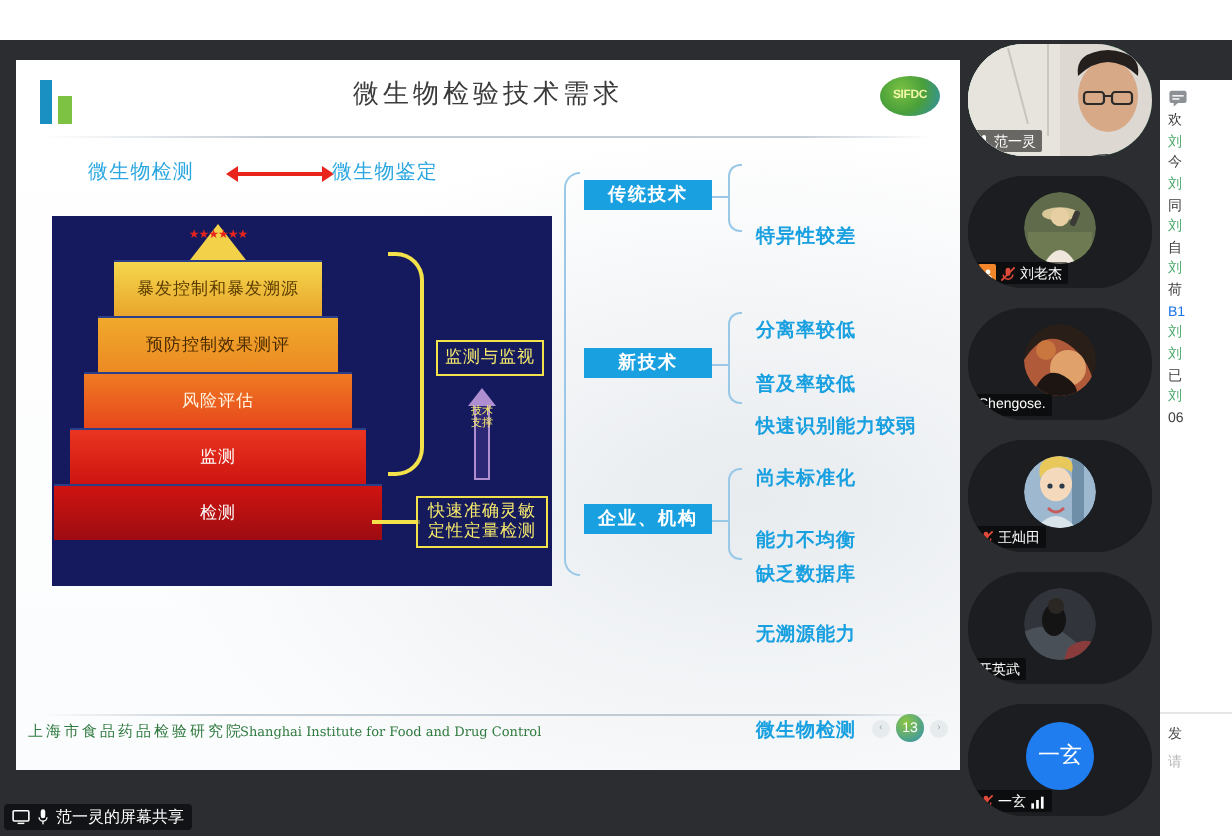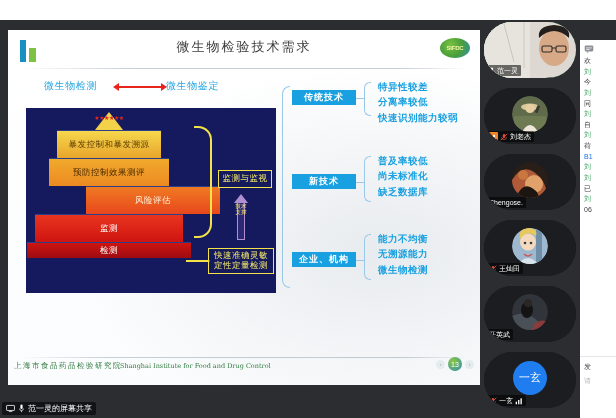--- a/index.html
+++ b/index.html
@@ -84,23 +84,23 @@
     border-top: 1px solid #2a3e8a; }
   .pyr .cap {
     position: absolute; left: 50%; top: 0; transform: translateX(-50%);
     width: 0; height: 0; border-left: 14px solid transparent;
     border-right: 14px solid transparent; border-bottom: 18px solid #f3d24a;
   }
   .pyr .stars { position: absolute; left: 50%; top: 2px; transform: translateX(-50%);
     font-size: 6px; color: #e8241d; letter-spacing: -.5px; }
   .pyr .l1 { top: 18px;  width: 104px; height: 28px; background: linear-gradient(180deg,#f5d74d,#e9a52b); color:#5a3c00; }
   .pyr .l2 { top: 46px;  width: 120px; height: 28px; background: linear-gradient(180deg,#f0a92c,#ec8a22); color:#4a2a00; }
-  .pyr .l3 { top: 74px;  width: 134px; height: 28px; background: linear-gradient(180deg,#ef7a23,#e8471c); color:#fff3dd;margin-left:44px; }
+  .pyr .l3 { top: 74px;  width: 134px; height: 28px; background: linear-gradient(180deg,#ef7a23,#e8471c); color:#fff3dd; }
   .pyr .l4 { top: 102px; width: 148px; height: 28px; background: linear-gradient(180deg,#e93520,#cf1410); color:#ffffff; }
-  .pyr .l5 { top: 130px; width: 164px; height: 16px; background: linear-gradient(180deg,#cf1410,#9d0c12); color:#ffffff; }
+  .pyr .l5 { top: 130px; width: 164px; height: 28px; background: linear-gradient(180deg,#cf1410,#9d0c12); color:#ffffff; }
 
   .brace-y { position: absolute; left: 168px; top: 18px; width: 18px; height: 112px;
     border: 2px solid #f3e24a; border-left: none; border-radius: 0 14px 14px 0; }
   .ybox {
     position: absolute; border: 1.5px solid #f3e24a; color: #f7ea6b;
     font-size: 8.5px; text-align: left; letter-spacing: .5px;
     display: flex; flex-direction: column; align-items: center; justify-content: center;
     line-height: 1.15; background: rgba(21,26,94,.6);
   }
   .ybox.b-top { left: 192px; top: 62px; width: 54px; height: 18px; }
@@ -135,21 +135,21 @@
     border: 1px solid #9ac9e8; border-right: none; border-radius: 6px 0 0 6px; }
   .grp.g1 .mini-brace { top: 0;  height: 34px; }
   .grp.g2 .mini-brace { top: 0;  height: 46px; }
   .grp.g3 .mini-brace { top: 0;  height: 46px; }
   .tick { position: absolute; left: 64px; width: 8px; height: 1px; background: #9ac9e8; }
   .grp.g1 .tick { top: 16px; }
   .grp.g2 .tick { top: 26px; }
   .grp.g3 .tick { top: 26px; }
   .bullets { position: absolute; left: 86px; top: -3px; }
   .bullets div { font-size: 9.5px; font-weight: bold; color: #18a0e0;
-    letter-spacing: .5px; line-height: 1.62; white-space: nowrap; }
+    letter-spacing: .5px; line-height: 1.62; white-space: nowrap; margin-top: 32px; }
 
   
   .sfooter { position: absolute; left: 0; bottom: 0; width: 100%; height: 30px; }
   .sfoot-line { position: absolute; left: 12px; right: 12px; top: 2px; height: 1px;
     background: linear-gradient(90deg, rgba(140,160,175,0) 0%, rgba(140,160,175,.5) 20%, rgba(140,160,175,.5) 86%, rgba(140,160,175,0) 100%); }
   .sfoot-cn { position: absolute; left: 6px; top: 6px; font-size: 7.5px; color: #2f7a3f;
     font-family: "DejaVu Serif","Liberation Serif",serif; letter-spacing: 1.5px; }
   .sfoot-en { position: absolute; left: 112px; top: 7px; font-size: 6.5px; color: #2f7a3f;
     font-family: "DejaVu Serif","Liberation Serif",serif; }
   .pager { position: absolute; right: 6px; top: 2px; display: flex; align-items: center; gap: 3px; }

